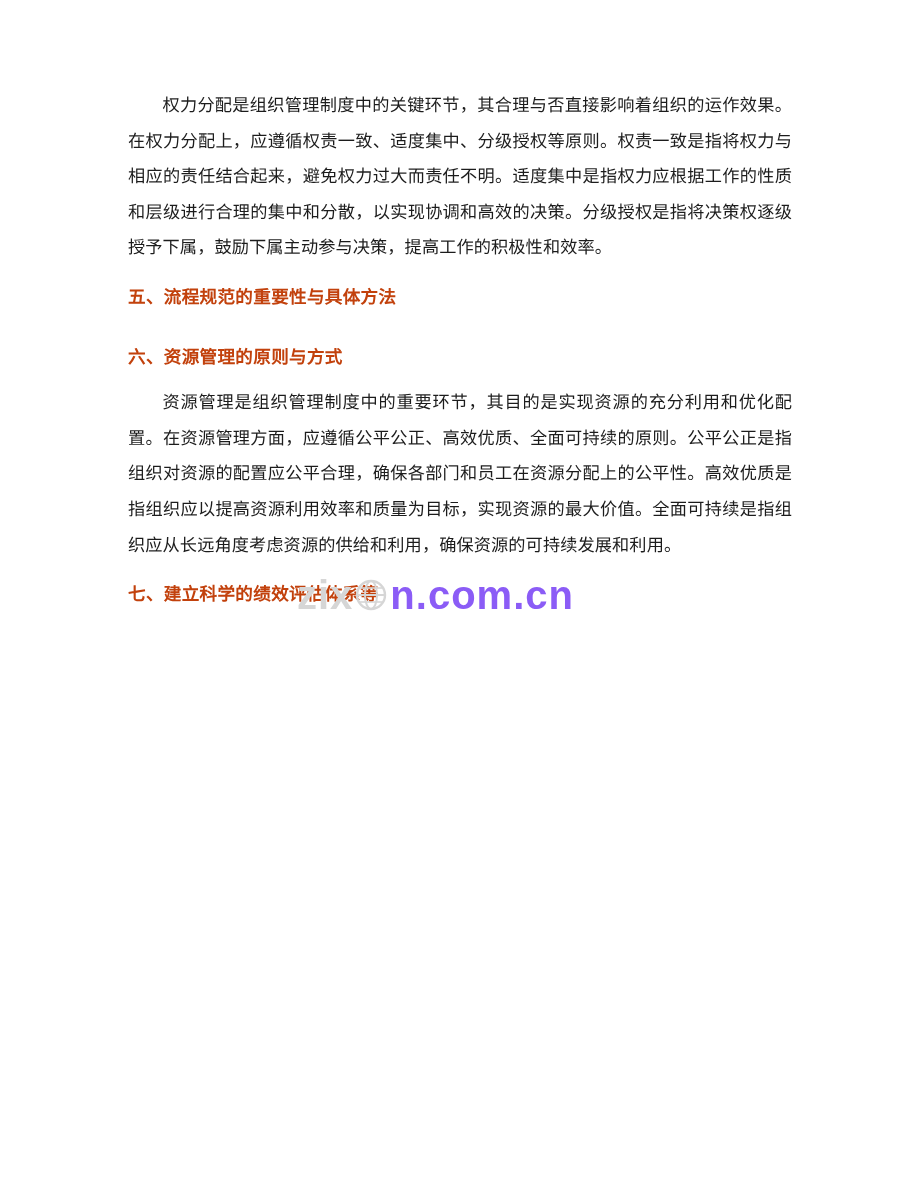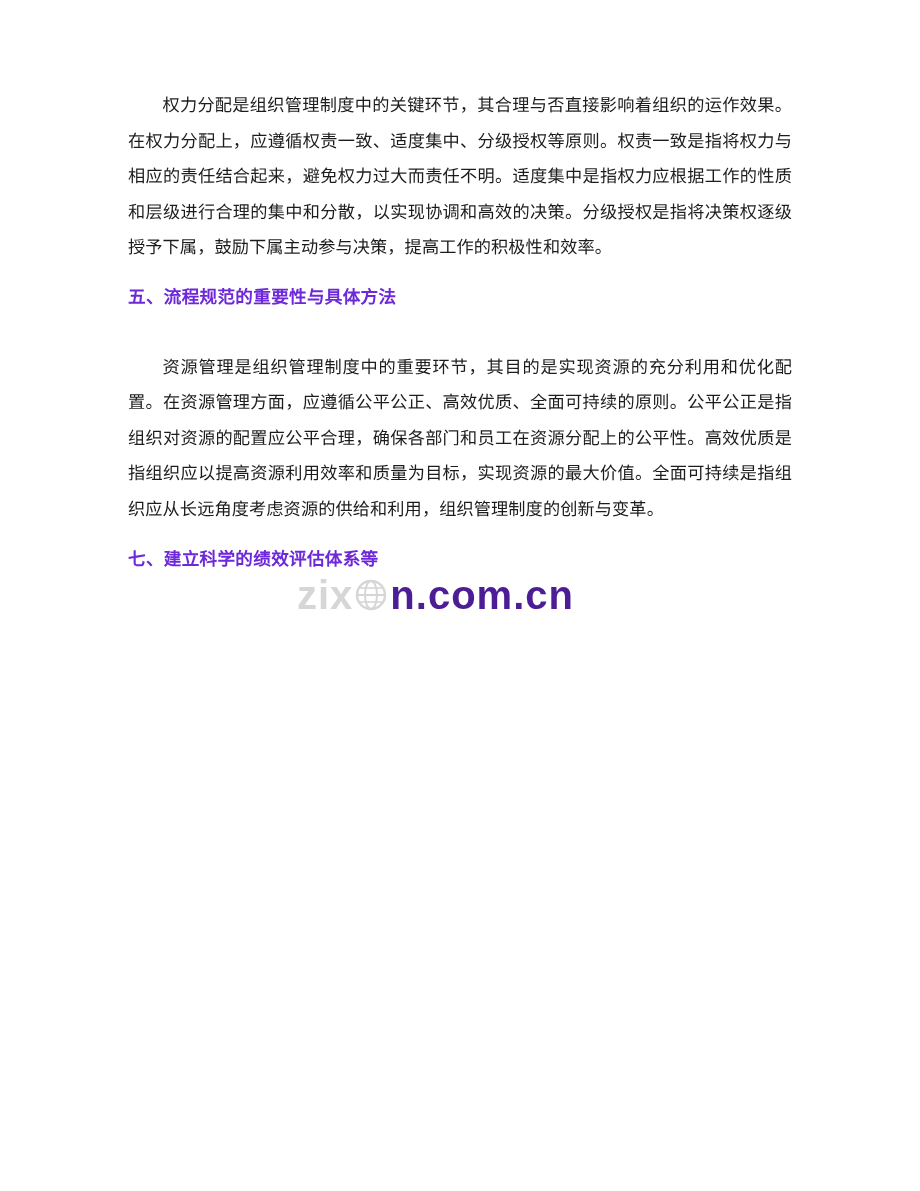--- a/index.html
+++ b/index.html
@@ -31,21 +31,21 @@
     text-indent: 2em;
     color: #1c1c1c;
     letter-spacing: 0.1px;
   }
   h2.section-heading {
     margin: 0;
     font-size: 17.6px;
     line-height: 35.6px;
     font-weight: bold;
     font-family: "Liberation Sans", "DejaVu Sans", sans-serif;
-    color: #6d28d9;
+    color: #c2410c;
     letter-spacing: 0.3px;
   }
   .block-gap-after-para { height: 14px; }
   .block-gap-after-heading { height: 10px; }
 
   
   .watermark {
     position: absolute;
     left: 297px;
     top: 572px;
@@ -70,40 +70,41 @@
   .wm-zix { color: #d6d6d6; }
   .wm-icon {
     display: inline-block;
     width: 34px;
     height: 34px;
     margin: 0 2px 0 1px;
     position: relative;
     vertical-align: middle;
   }
   .wm-icon svg { display: block; }
-  .wm-rest { color: #4c1d95; }
+  .wm-rest { color: #8b5cf6; }
 </style>
 </head>
 <body>
 
 <div class="page">
 
   <div class="content">
 
     <p class="body-text">权力分配是组织管理制度中的关键环节，其合理与否直接影响着组织的运作效果。在权力分配上，应遵循权责一致、适度集中、分级授权等原则。权责一致是指将权力与相应的责任结合起来，避免权力过大而责任不明。适度集中是指权力应根据工作的性质和层级进行合理的集中和分散，以实现协调和高效的决策。分级授权是指将决策权逐级授予下属，鼓励下属主动参与决策，提高工作的积极性和效率。</p>
     <div class="block-gap-after-para"></div>
 
     <h2 class="section-heading">五、流程规范的重要性与具体方法</h2>
     <div class="block-gap-after-heading"></div>
 
     <div class="block-gap-after-para"></div>
 
+    <h2 class="section-heading">六、资源管理的原则与方式</h2>
     <div class="block-gap-after-heading"></div>
 
-    <p class="body-text">资源管理是组织管理制度中的重要环节，其目的是实现资源的充分利用和优化配置。在资源管理方面，应遵循公平公正、高效优质、全面可持续的原则。公平公正是指组织对资源的配置应公平合理，确保各部门和员工在资源分配上的公平性。高效优质是指组织应以提高资源利用效率和质量为目标，实现资源的最大价值。全面可持续是指组织应从长远角度考虑资源的供给和利用，组织管理制度的创新与变革。</p>
+    <p class="body-text">资源管理是组织管理制度中的重要环节，其目的是实现资源的充分利用和优化配置。在资源管理方面，应遵循公平公正、高效优质、全面可持续的原则。公平公正是指组织对资源的配置应公平合理，确保各部门和员工在资源分配上的公平性。高效优质是指组织应以提高资源利用效率和质量为目标，实现资源的最大价值。全面可持续是指组织应从长远角度考虑资源的供给和利用，确保资源的可持续发展和利用。</p>
     <div class="block-gap-after-para"></div>
 
     <h2 class="section-heading">七、建立科学的绩效评估体系等</h2>
     <div class="block-gap-after-heading"></div>
 
 
   </div>
 
   <div class="watermark">
     <span class="wm-text">

